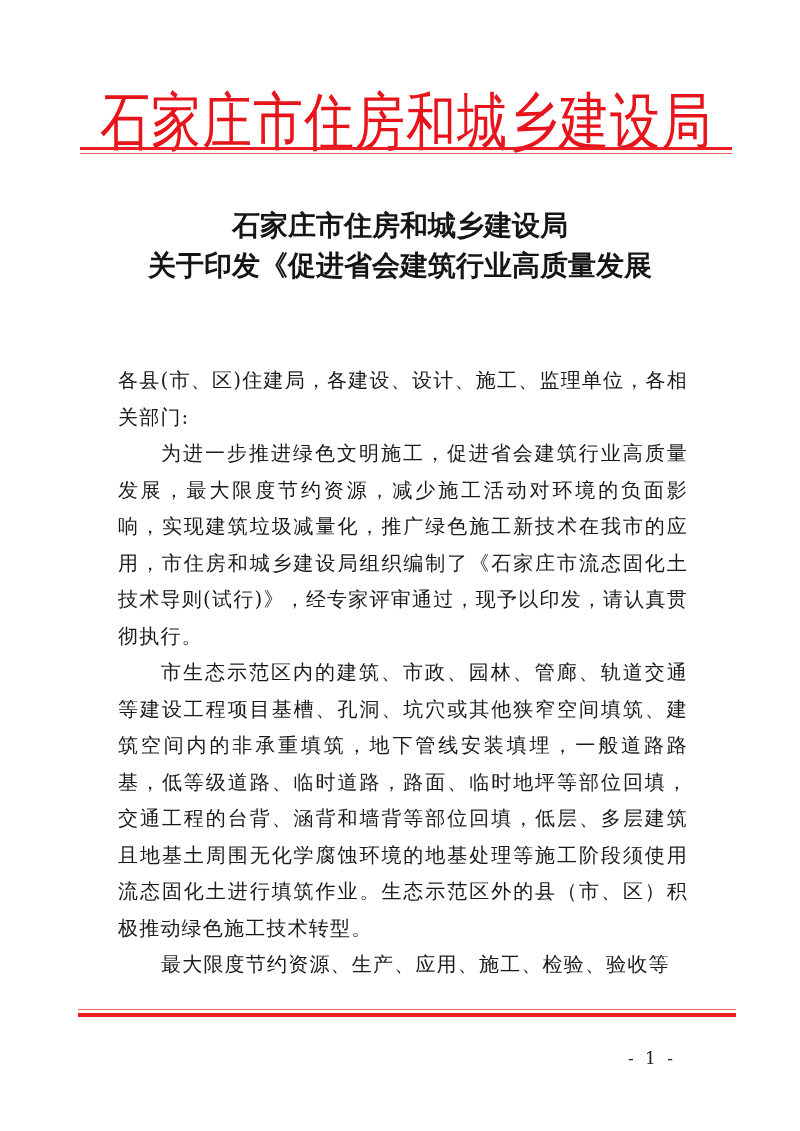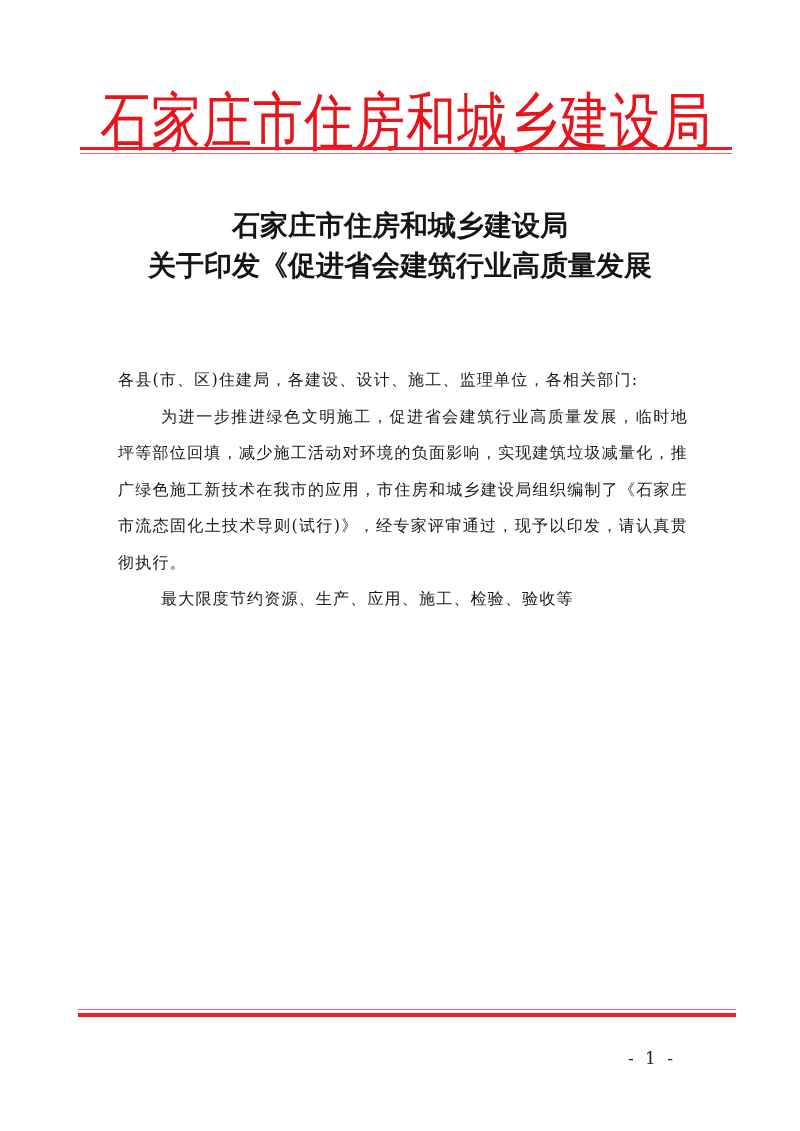--- a/index.html
+++ b/index.html
@@ -68,21 +68,21 @@
     }
     .doc-title div { white-space: nowrap; }
 
     
     .body-text {
       position: absolute;
       left: 118px;
       top: 362px;
       width: 570px;
       font-family: "DejaVu Serif", "Liberation Serif", serif;
-      font-size: 16px;
+      font-size: 20px;
       line-height: 36.5px;
       color: #1a1a1a;
       letter-spacing: 1.2px;
       text-align: justify;
     }
     .body-text p {
       margin: 0;
     }
     .body-text p.indent {
       text-indent: 43px;
@@ -113,21 +113,22 @@
   <div class="rule-thick header-rule-thick"></div>
   <div class="rule-thin header-rule-thin"></div>
 
   <div class="doc-title">
     <div>石家庄市住房和城乡建设局</div>
     <div>关于印发《促进省会建筑行业高质量发展</div>
   </div>
 
   <div class="body-text">
     <p class="salutation">各县(市、区)住建局，各建设、设计、施工、监理单位，各相关部门:</p>
-    <p class="indent">为进一步推进绿色文明施工，促进省会建筑行业高质量发展，临时地坪等部位回填，减少施工活动对环境的负面影响，实现建筑垃圾减量化，推广绿色施工新技术在我市的应用，市住房和城乡建设局组织编制了《石家庄市流态固化土技术导则(试行)》，经专家评审通过，现予以印发，请认真贯彻执行。</p>
+    <p class="indent">为进一步推进绿色文明施工，促进省会建筑行业高质量发展，最大限度节约资源，减少施工活动对环境的负面影响，实现建筑垃圾减量化，推广绿色施工新技术在我市的应用，市住房和城乡建设局组织编制了《石家庄市流态固化土技术导则(试行)》，经专家评审通过，现予以印发，请认真贯彻执行。</p>
+    <p class="indent">市生态示范区内的建筑、市政、园林、管廊、轨道交通等建设工程项目基槽、孔洞、坑穴或其他狭窄空间填筑、建筑空间内的非承重填筑，地下管线安装填埋，一般道路路基，低等级道路、临时道路，路面、临时地坪等部位回填，交通工程的台背、涵背和墙背等部位回填，低层、多层建筑且地基土周围无化学腐蚀环境的地基处理等施工阶段须使用流态固化土进行填筑作业。生态示范区外的县（市、区）积极推动绿色施工技术转型。</p>
     <p class="indent">最大限度节约资源、生产、应用、施工、检验、验收等</p>
   </div>
 
   <div class="rule-thin footer-rule-thin"></div>
   <div class="rule-thick footer-rule-thick"></div>
 
   <div class="page-number">- 1 -</div>
 </div>
 
 </body></html>

